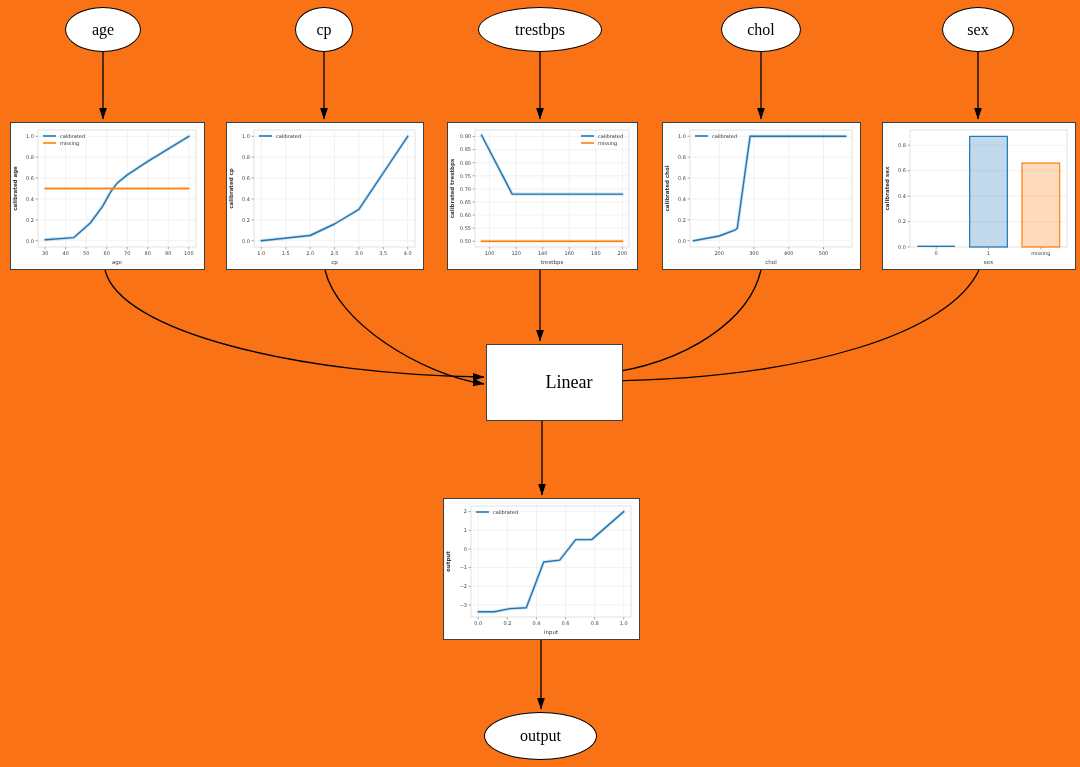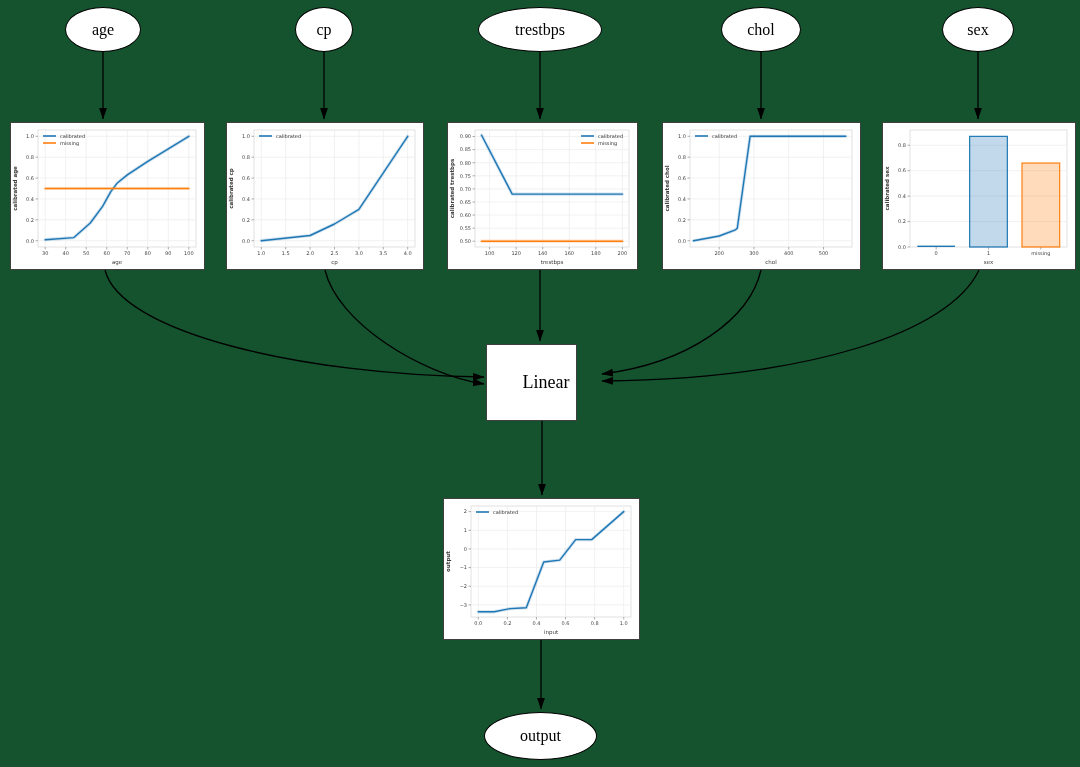--- a/index.html
+++ b/index.html
@@ -1,16 +1,16 @@
 <!DOCTYPE html>
 <html><head>
 <meta charset="utf-8">
 <style>
   html,body{margin:0;padding:0;background:#ffffff;}
-  .canvas{position:relative;width:1080px;height:767px;background:#14532d;overflow:hidden;
+  .canvas{position:relative;width:1080px;height:767px;background:#f97316;overflow:hidden;
           font-family:"Liberation Serif","DejaVu Serif",serif;}
   .edges{position:absolute;left:0;top:0;z-index:1;}
   .node{position:absolute;display:flex;align-items:center;justify-content:center;
         background:#ffffff;box-sizing:border-box;z-index:2;color:#000;}
   .ellipse{border:1.2px solid #000000;border-radius:50%;font-size:16px;}
   .rectnode{border:1.4px solid #3f3f3f;font-size:18px;}
   .plotbox{position:absolute;border:1.3px solid #3f3f3f;background:#ffffff;
            box-sizing:border-box;z-index:2;}
   .plotbox svg{display:block;font-family:"DejaVu Sans","Liberation Sans",sans-serif;}
 </style>
@@ -298,21 +298,21 @@
         <line x1="24.5" y1="22.26086956521739" x2="27" y2="22.26086956521739" stroke="#777" stroke-width="0.6"></line>
         <text x="23" y="24.06086956521739" font-size="5" fill="#444" text-anchor="end">0.8</text>
         <text x="105.5" y="141" font-size="5.5" fill="#3c3c3c" text-anchor="middle">sex</text>
         <text x="6" y="65.5" font-size="5.5" fill="#3c3c3c" text-anchor="middle" font-weight="600" transform="rotate(-90 6 65.5)">calibrated sex</text>
         <rect x="34.32666666666667" y="122.6" width="37.68" height="1.4" fill="#1f77b4"></rect>
         <rect x="86.66" y="13.358695652173921" width="37.68" height="110.64130434782608" fill="rgba(31,119,180,0.28)" stroke="#1f77b4" stroke-width="1.2"></rect>
         <rect x="138.99333333333334" y="40.06521739130436" width="37.68" height="83.93478260869564" fill="rgba(255,127,14,0.28)" stroke="#ff7f0e" stroke-width="1.2"></rect>
       </svg>
   </div>
 
-  <div class="node rectnode" style="left:486px;top:344px;width:91px;height:77px;padding-left:29px;">
+  <div class="node rectnode" style="left:486px;top:344px;width:137px;height:77px;padding-left:29px;">
     <span>Linear</span>
   </div>
 
   <div class="plotbox" style="left:443px;top:498px;width:197px;height:142px;">
     <svg width="194" height="139">
         <rect x="27" y="7" width="160" height="111" fill="#ffffff" stroke="#d9d9d9" stroke-width="0.8"></rect>
         <line x1="34.27272727272727" y1="7" x2="34.27272727272727" y2="118" stroke="#ededed" stroke-width="0.8"></line>
         <line x1="63.36363636363636" y1="7" x2="63.36363636363636" y2="118" stroke="#ededed" stroke-width="0.8"></line>
         <line x1="92.45454545454545" y1="7" x2="92.45454545454545" y2="118" stroke="#ededed" stroke-width="0.8"></line>
         <line x1="121.54545454545453" y1="7" x2="121.54545454545453" y2="118" stroke="#ededed" stroke-width="0.8"></line>

